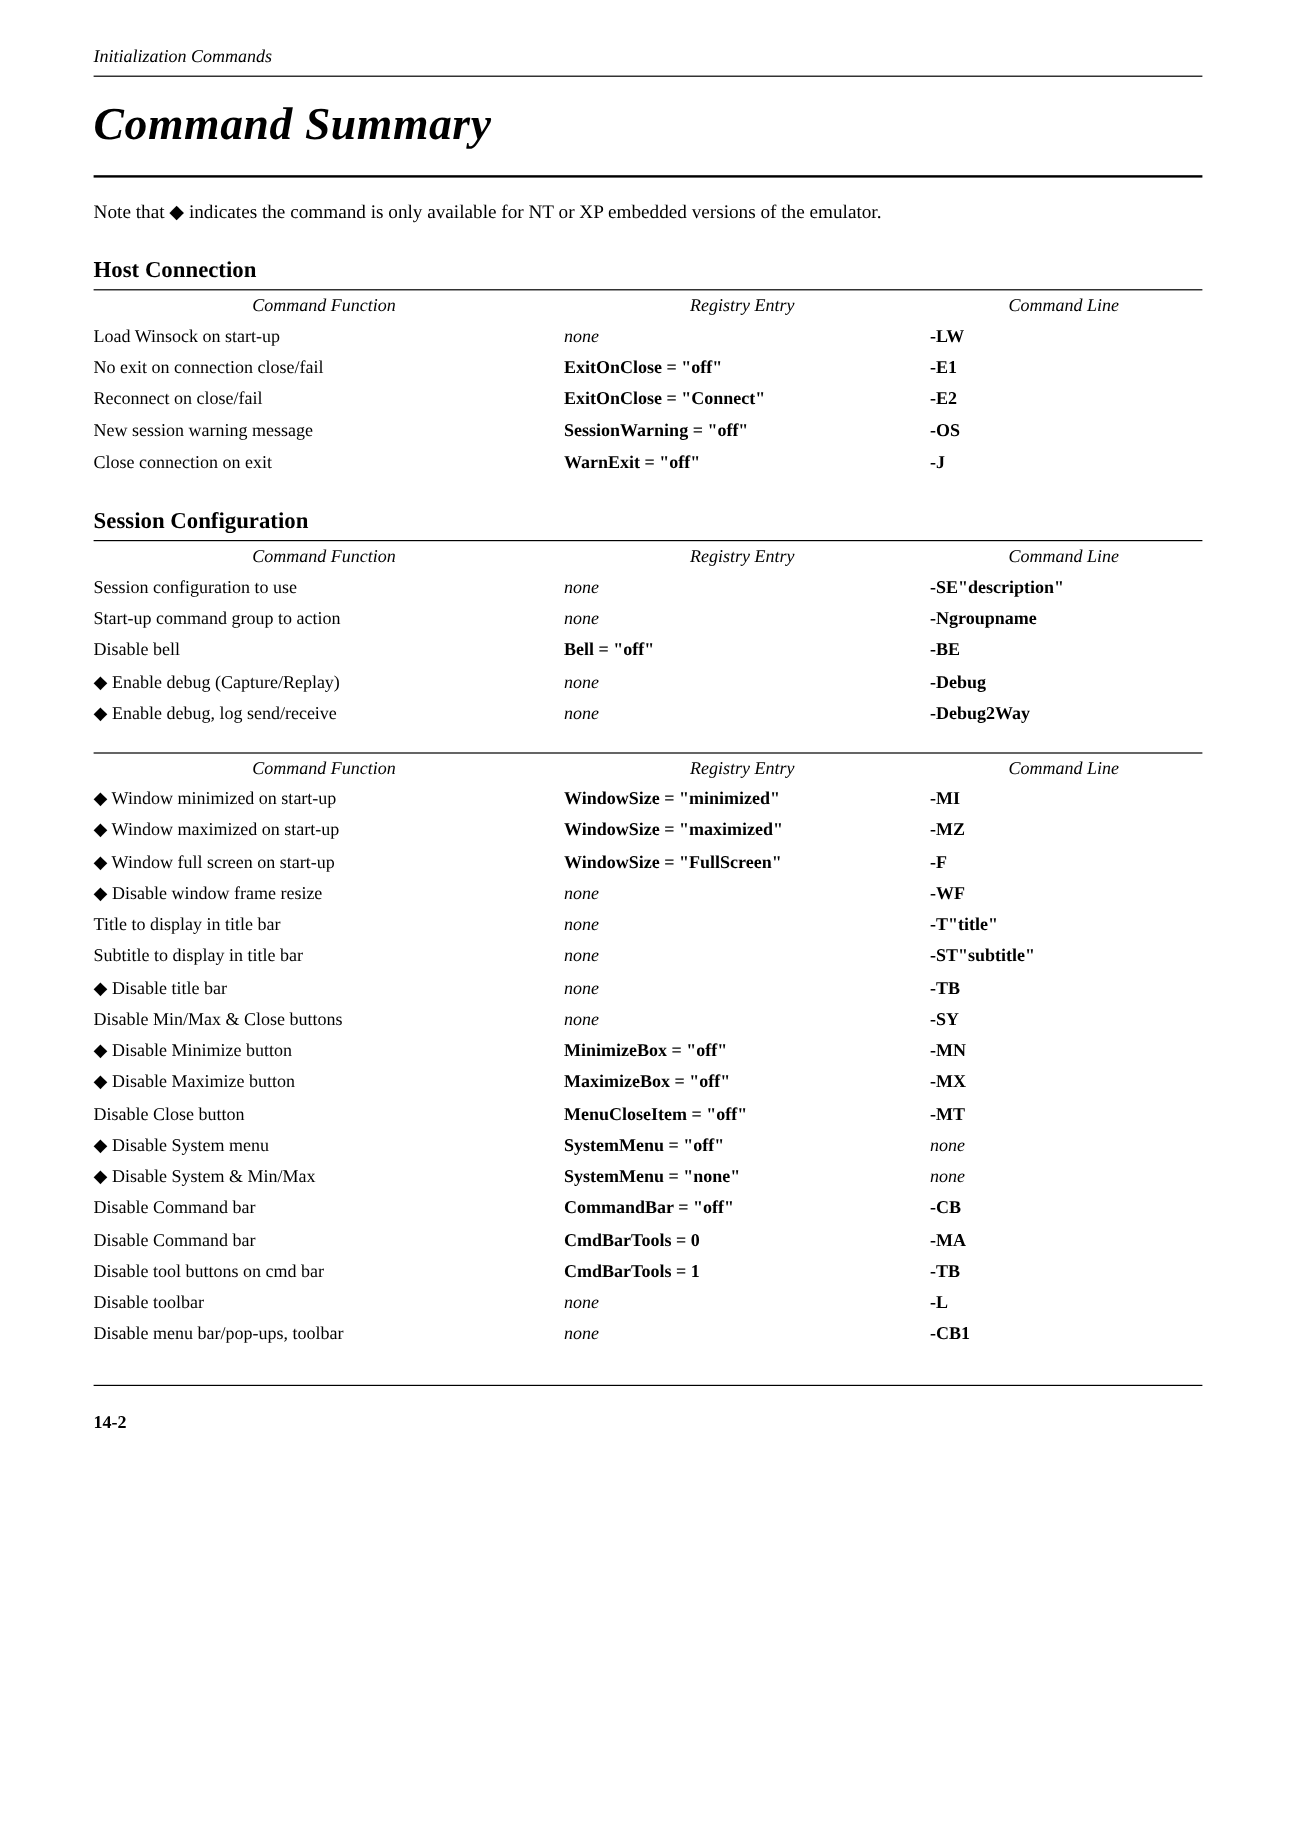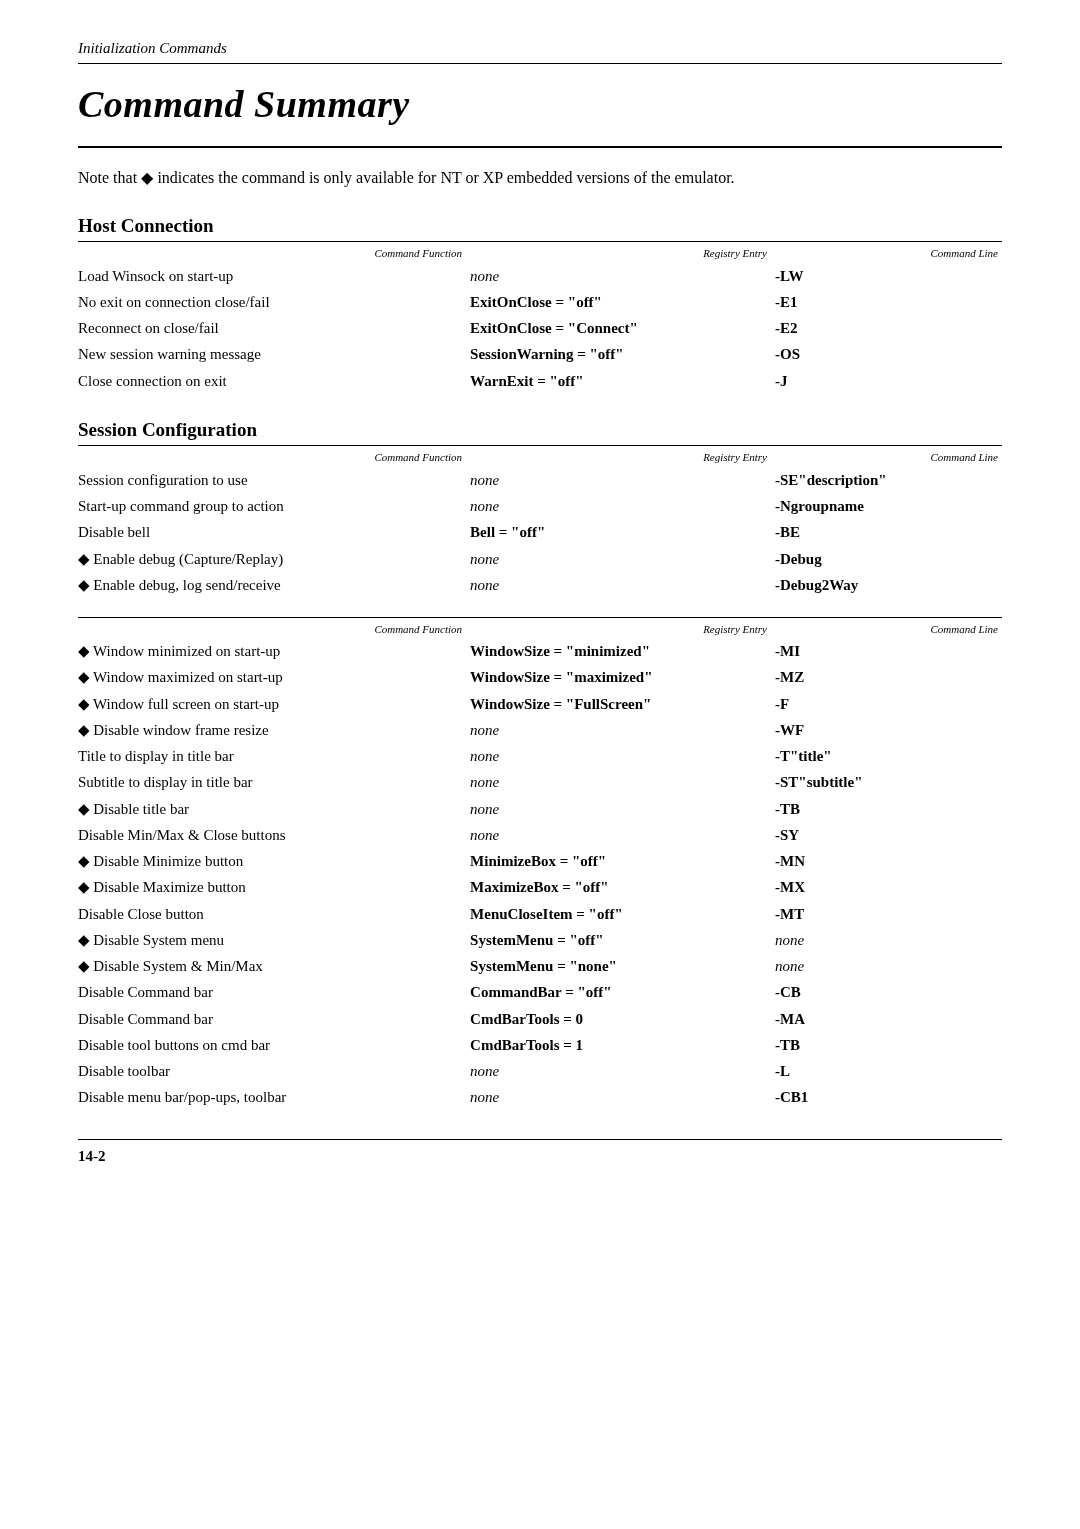--- a/index.html
+++ b/index.html
@@ -58,23 +58,23 @@
     .cmd-table {
       width: 100%;
       border-collapse: collapse;
       margin-bottom: 18px;
       margin-top: 0;
     }
 
     .cmd-table thead tr th {
       font-style: italic;
       font-weight: normal;
-      font-size: 11px;
+      font-size: 15px;
       padding: 5px 4px 4px 4px;
-      text-align: right;
+      text-align: center;
       border-bottom: none;
     }
 
     .cmd-table thead tr th:first-child {
       padding-left: 0;
     }
 
     .cmd-table tbody tr td {
       padding: 1.5px 4px;
       font-size: 15px;
@@ -86,21 +86,21 @@
       padding-left: 0;
     }
 
     .col-function { width: 42%; }
     .col-registry { width: 33%; }
     .col-cmdline  { width: 25%; }
 
     .page-footer {
       margin-top: 28px;
       border-top: 1.5px solid #000;
-      padding-top: 8px;
+      padding-top: 23px;
       font-size: 15px;
       font-weight: bold;
     }
   </style>
 </head>
 <body>
 
 <div class="breadcrumb">Initialization Commands</div>
 
 <div class="main-title">Command Summary</div>

